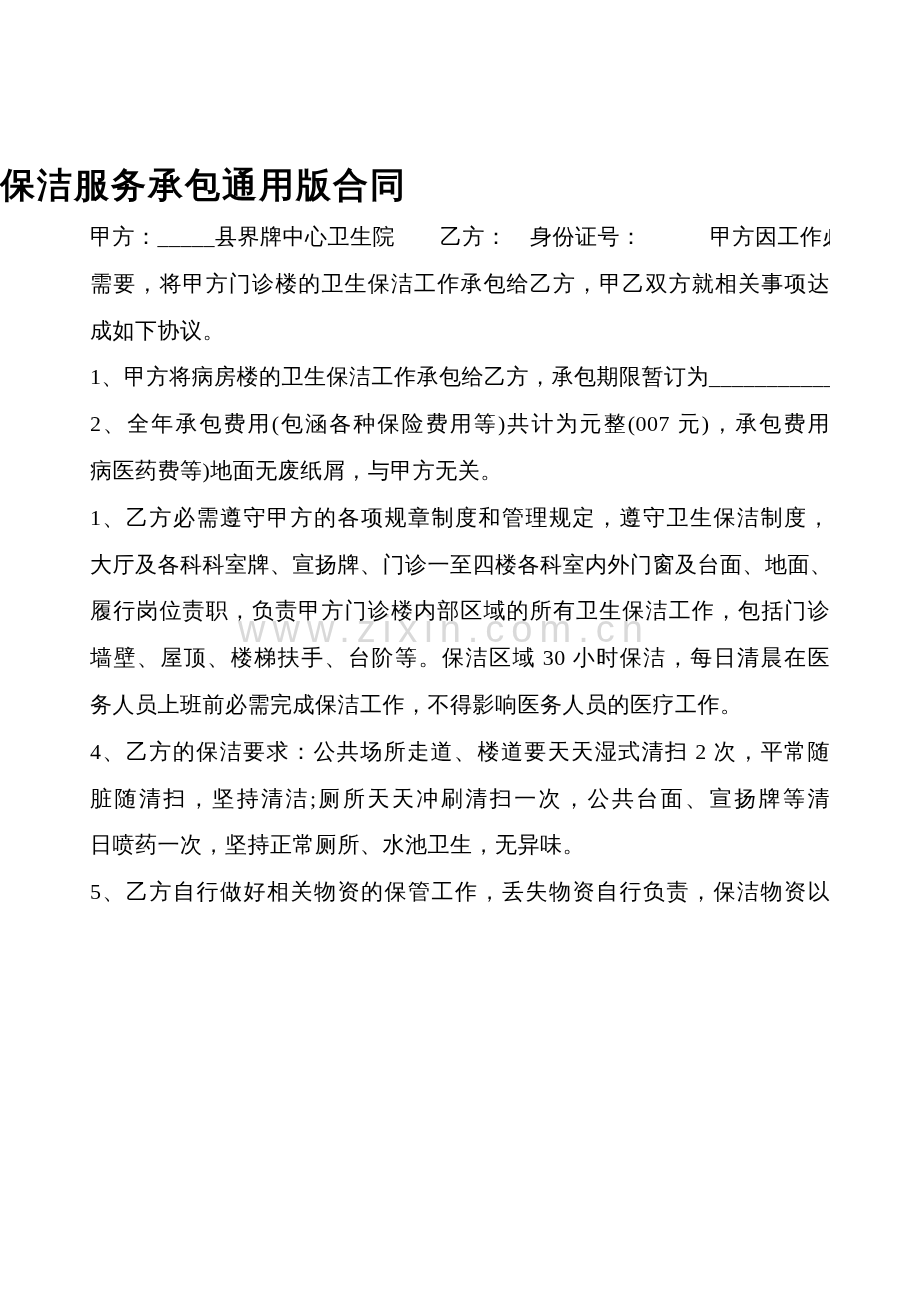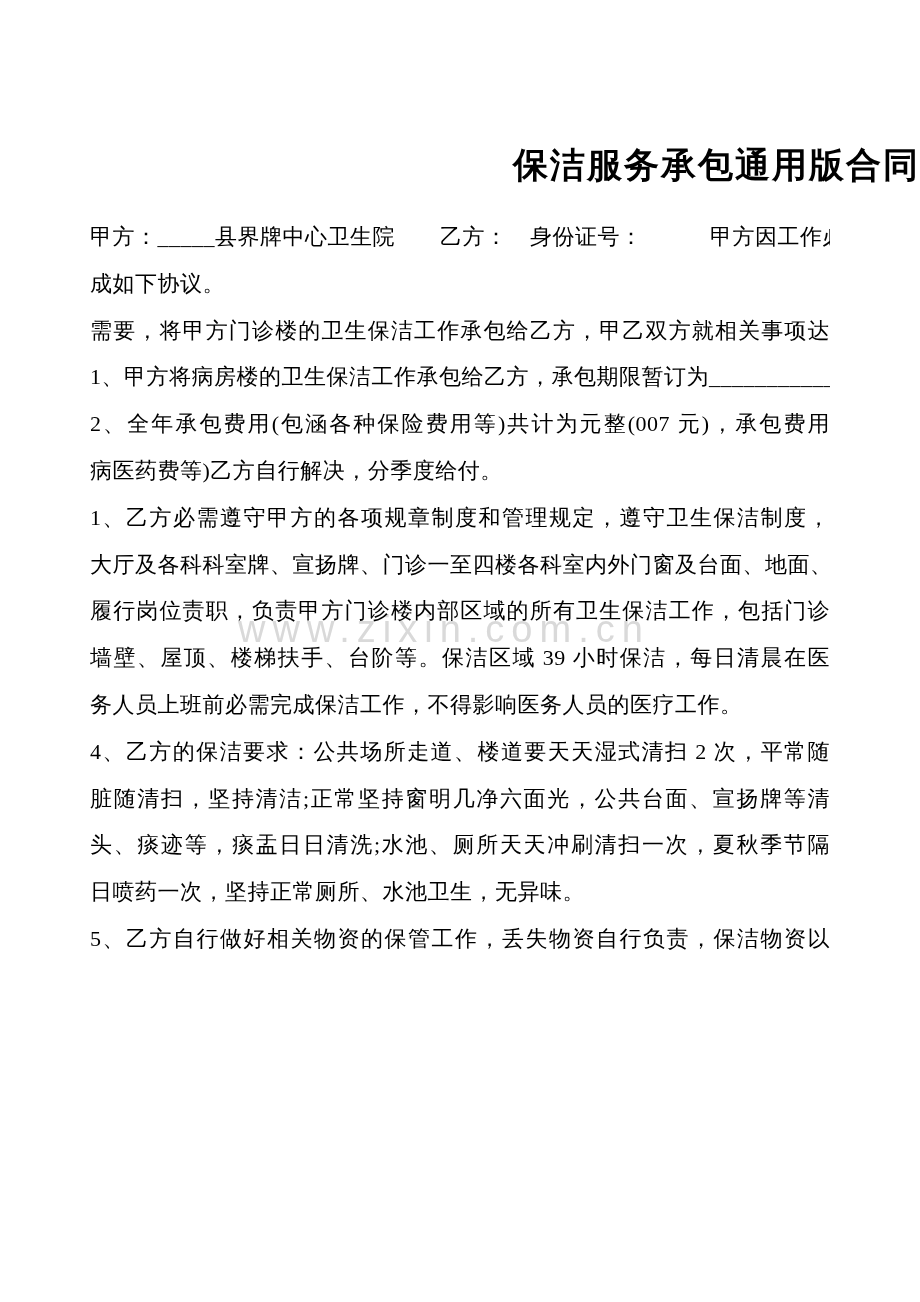--- a/index.html
+++ b/index.html
@@ -6,23 +6,23 @@
   .page{
     position:relative;
     width:920px;height:1302px;
     background:#ffffff;
     overflow:hidden;
     font-family:"Liberation Serif","DejaVu Serif",serif;
     color:#000000;
   }
   .title{
     position:absolute;
-    left:0;top:134px;width:920px;height:64px;
+    left:0;top:154px;width:920px;height:64px;
     line-height:64px;
-    text-align:right;
+    text-align:left;
     font-size:35px;
     font-weight:bold;
     letter-spacing:2px;
   }
   .watermark{
     position:absolute;
     left:238px;top:608px;
     font-family:"Liberation Sans","DejaVu Sans",sans-serif;
     font-size:38px;
     letter-spacing:7px;
@@ -57,45 +57,44 @@
 <div class="page">
 
   <div class="title">保洁服务承包通用版合同</div>
 
   <div class="watermark">www.zixin.com.cn</div>
 
   <div class="content">
 
     <div class="para">
       <div class="ln">甲方：_____县界牌中心卫生院　　乙方：　身份证号：　　　甲方因工作必</div>
+      <div class="ln">需要，将甲方门诊楼的卫生保洁工作承包给乙方，甲乙双方就相关事项达</div>
       <div class="ln short">成如下协议。</div>
-      <div class="ln">需要，将甲方门诊楼的卫生保洁工作承包给乙方，甲乙双方就相关事项达</div>
     </div>
 
     <div class="para">
       <div class="ln">1、甲方将病房楼的卫生保洁工作承包给乙方，承包期限暂订为____________</div>
     </div>
 
     <div class="para">
       <div class="ln">2、全年承包费用(包涵各种保险费用等)共计为元整(007 元)，承包费用</div>
-      <div class="ln short">病医药费等)乙方自行解决，分季度给付。</div>
+      <div class="ln short">病医药费等)地面无废纸屑，与甲方无关。</div>
     </div>
 
     <div class="para">
       <div class="ln">1、乙方必需遵守甲方的各项规章制度和管理规定，遵守卫生保洁制度，</div>
       <div class="ln">大厅及各科科室牌、宣扬牌、门诊一至四楼各科室内外门窗及台面、地面、</div>
       <div class="ln">履行岗位责职，负责甲方门诊楼内部区域的所有卫生保洁工作，包括门诊</div>
-      <div class="ln">墙壁、屋顶、楼梯扶手、台阶等。保洁区域 39 小时保洁，每日清晨在医</div>
+      <div class="ln">墙壁、屋顶、楼梯扶手、台阶等。保洁区域 30 小时保洁，每日清晨在医</div>
       <div class="ln short">务人员上班前必需完成保洁工作，不得影响医务人员的医疗工作。</div>
     </div>
 
     <div class="para">
       <div class="ln">4、乙方的保洁要求：公共场所走道、楼道要天天湿式清扫 2 次，平常随</div>
-      <div class="ln">脏随清扫，坚持清洁;正常坚持窗明几净六面光，公共台面、宣扬牌等清</div>
-      <div class="ln">头、痰迹等，痰盂日日清洗;水池、厕所天天冲刷清扫一次，夏秋季节隔</div>
+      <div class="ln">脏随清扫，坚持清洁;厕所天天冲刷清扫一次，公共台面、宣扬牌等清</div>
       <div class="ln short">日喷药一次，坚持正常厕所、水池卫生，无异味。</div>
     </div>
 
     <div class="para">
       <div class="ln">5、乙方自行做好相关物资的保管工作，丢失物资自行负责，保洁物资以</div>
     </div>
 
   </div>
 </div>
 

